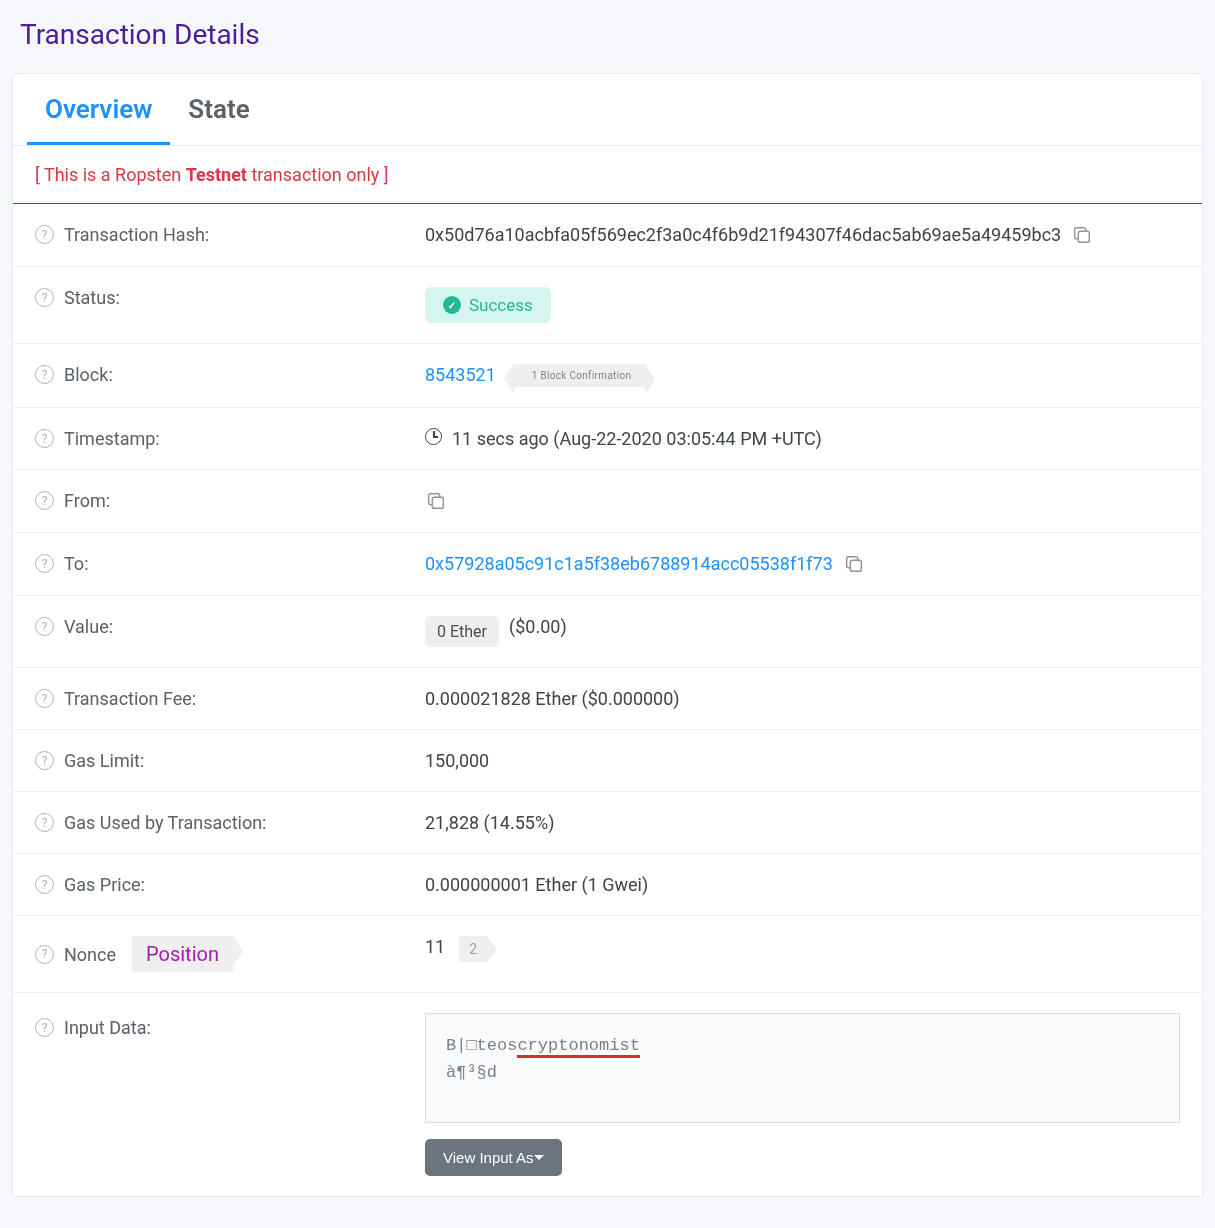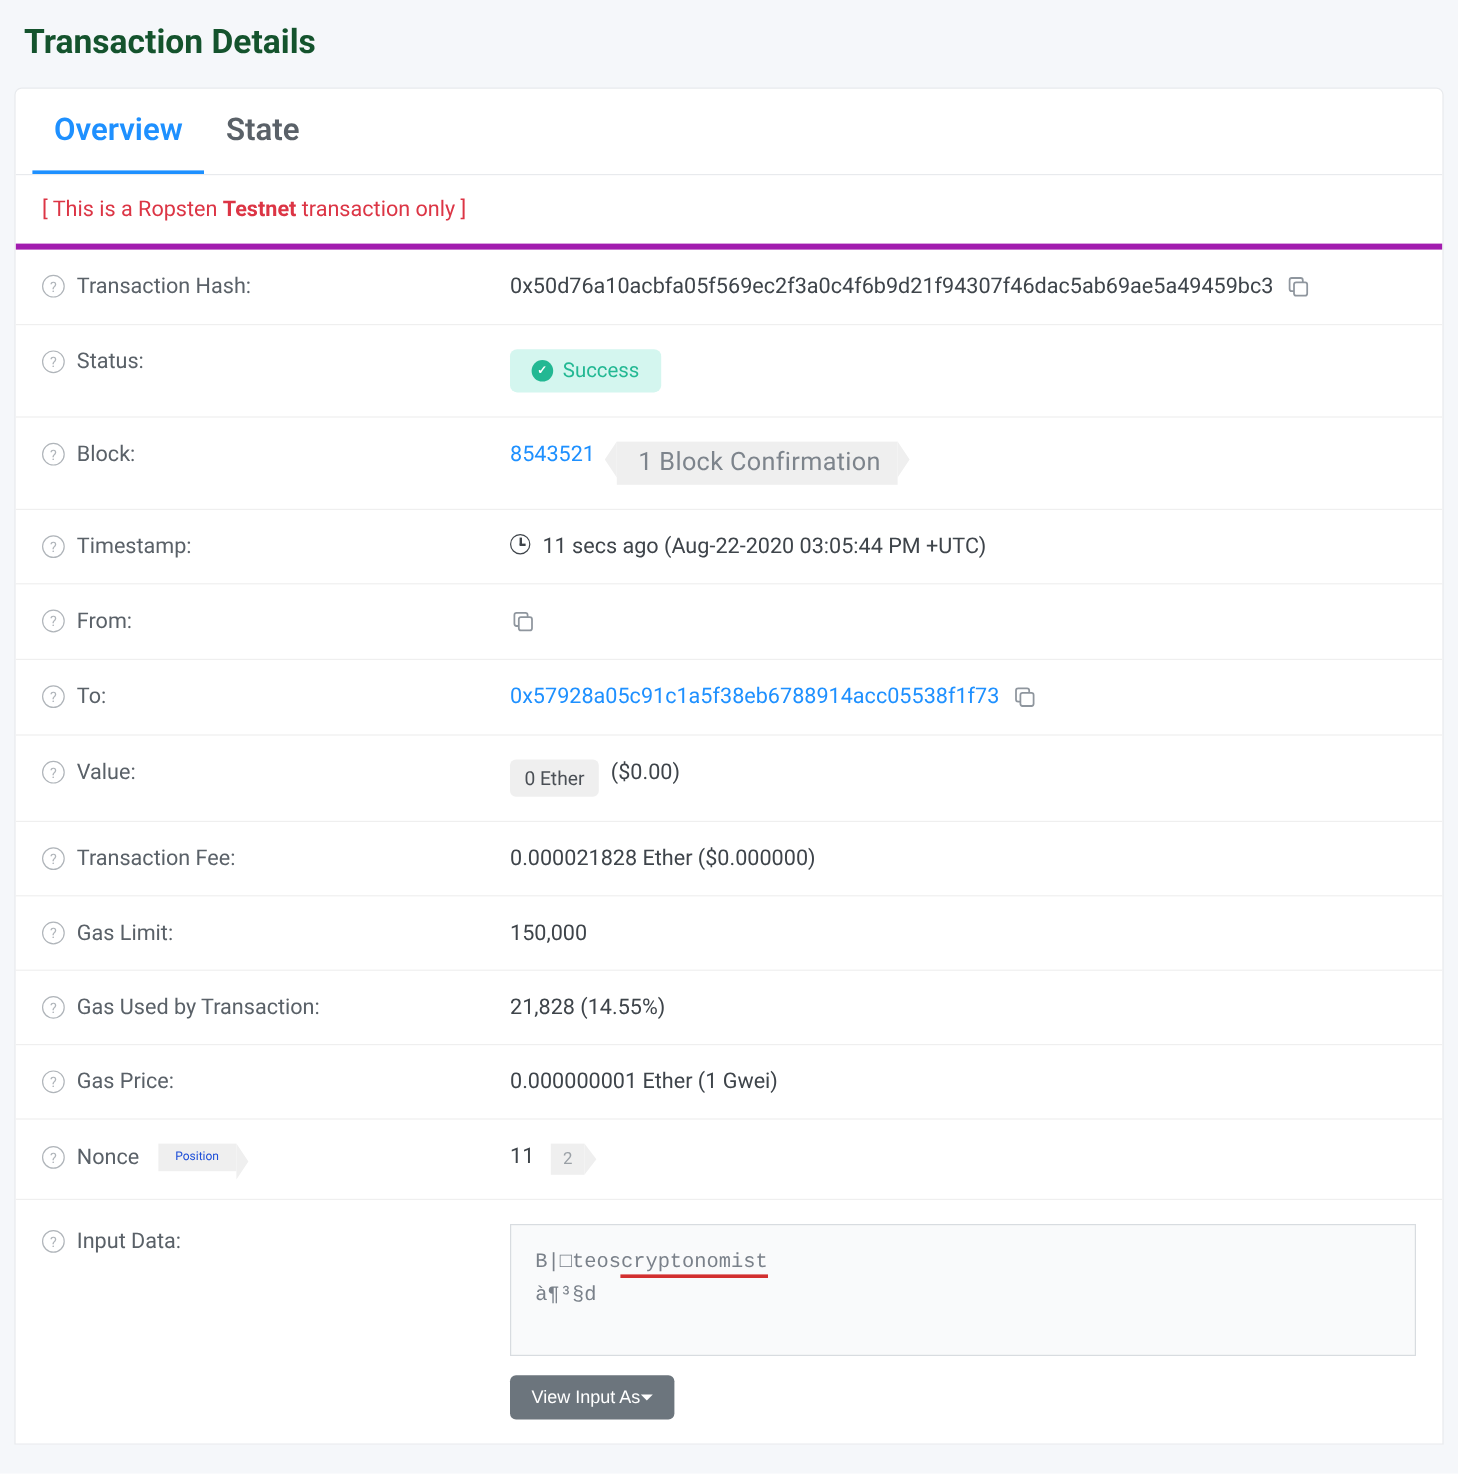--- a/index.html
+++ b/index.html
@@ -4,22 +4,22 @@
   <style>
     * { box-sizing: border-box; margin: 0; padding: 0; }
     body {
       font-family: -apple-system, BlinkMacSystemFont, "Segoe UI", Roboto, "Helvetica Neue", Arial, sans-serif;
       background: #f5f7fa;
       color: #3e444a;
       font-size: 17px;
     }
     .page-title {
       font-size: 28px;
-      font-weight: 700;
-      color: #14532d;
+      font-weight: 400;
+      color: #4c1d95;
       padding: 18px 20px 22px;
     }
     .card {
       background: #fff;
       border: 1px solid #e8eaed;
       border-radius: 6px 6px 0 0;
       margin: 0 12px;
       overflow: hidden;
     }
     .tabs {
@@ -36,21 +36,21 @@
       border-bottom: 3px solid transparent;
     }
     .tab.active {
       color: #1e90ff;
       border-bottom-color: #1e90ff;
     }
     .testnet-banner {
       padding: 18px 22px;
       color: #dc3545;
       font-size: 18px;
-      border-bottom: 5px solid #a21caf;
+      border-bottom: 1px solid #a21caf;
     }
     .testnet-banner b { font-weight: 700; }
     .row {
       display: flex;
       padding: 20px 22px;
       border-bottom: 1px solid #efefef;
       align-items: flex-start;
     }
     .row:last-child { border-bottom: none; }
     .label-col {
@@ -112,21 +112,21 @@
       justify-content: center;
       color: #fff;
       font-size: 10px;
       font-weight: bold;
     }
     .link { color: #1e90ff; cursor: pointer; }
     .chip-arrow {
       background: #efefef;
       color: #7d848c;
       padding: 6px 14px 6px 18px;
-      font-size: 21px;
+      font-size: 10px;
       letter-spacing: 0.3px;
       position: relative;
       margin-left: 8px;
     }
     .chip-arrow::before {
       content: "";
       position: absolute;
       left: -10px;
       top: 0;
       border-top: 15px solid transparent;
@@ -176,23 +176,23 @@
     }
     .clock-icon::before {
       content: "";
       position: absolute;
       top: 7px; left: 7px;
       width: 5px; height: 1.5px;
       background: #3e444a;
     }
     .position-chip {
       background: #efefef;
-      color: #1d4ed8;
+      color: #a21caf;
       padding: 6px 14px;
-      font-size: 10px;
+      font-size: 20px;
       position: relative;
       margin-left: 6px;
     }
     .position-chip::after {
       content: "";
       position: absolute;
       right: -10px;
       top: 0;
       border-top: 15px solid transparent;
       border-bottom: 15px solid transparent;

